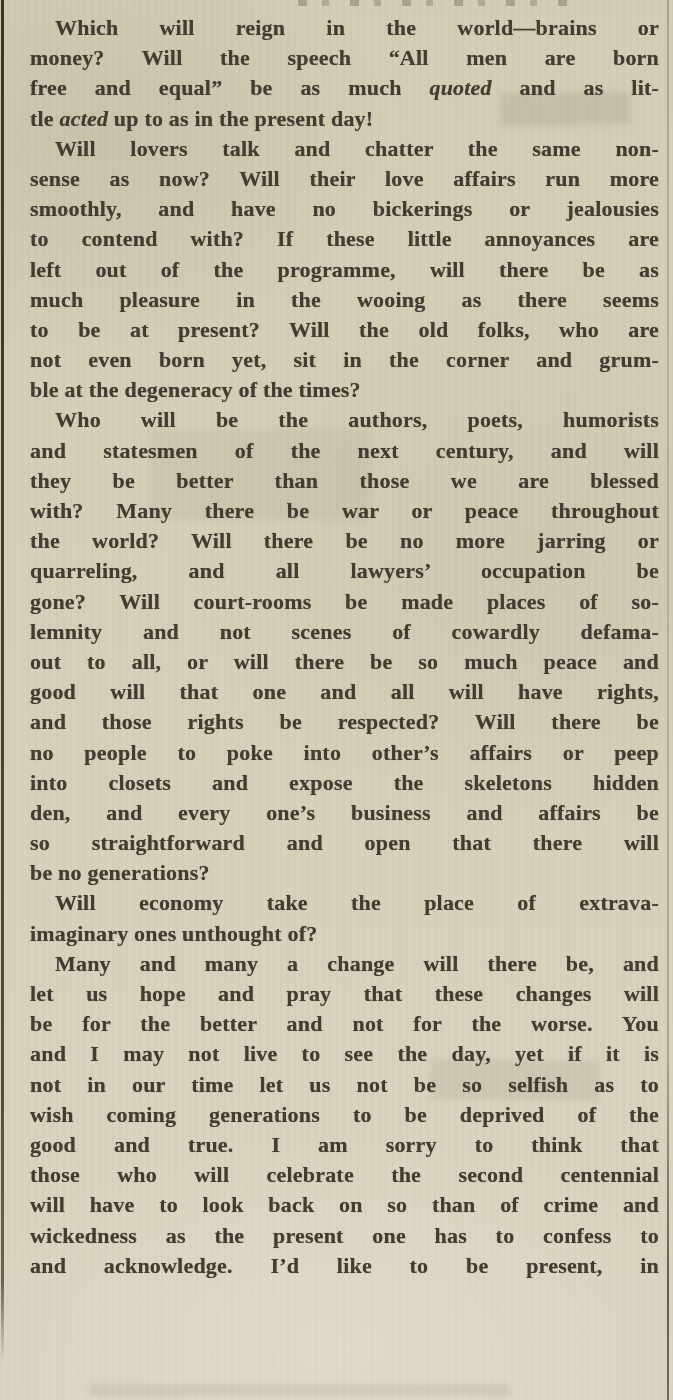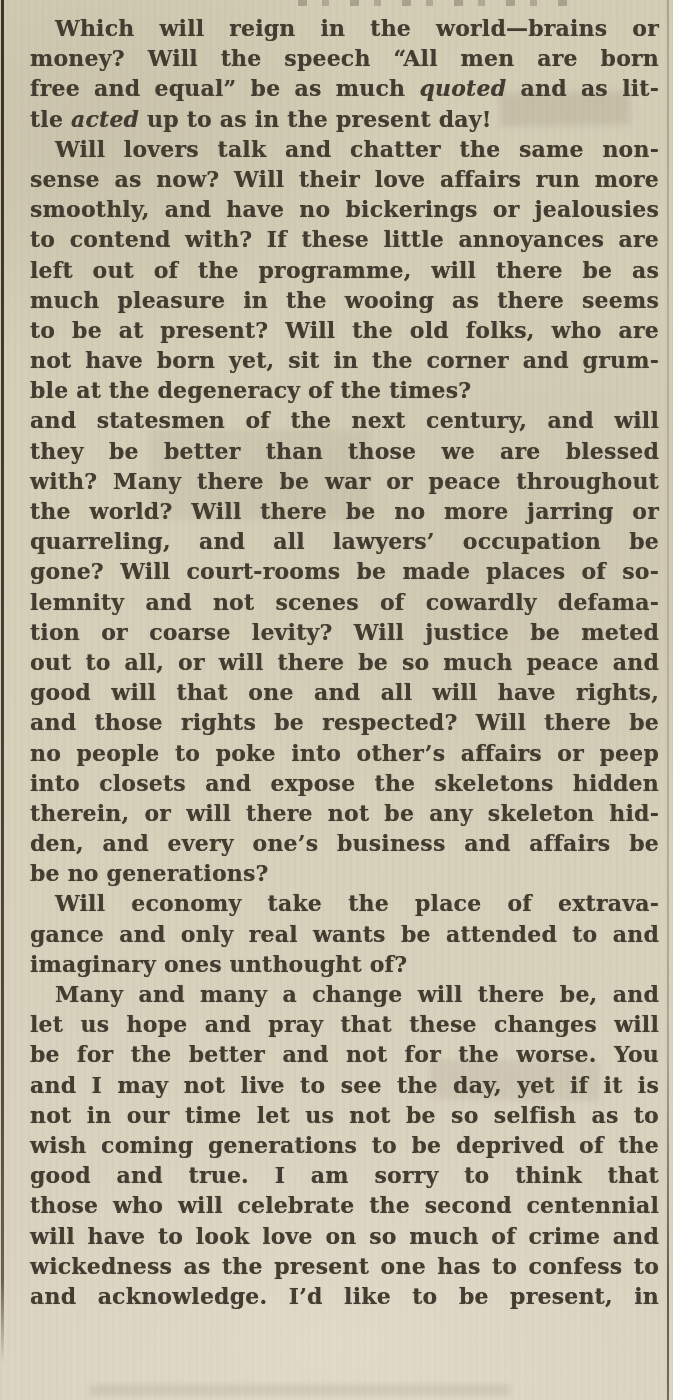--- a/index.html
+++ b/index.html
@@ -77,20 +77,21 @@
     line-height: 30.2px;
     letter-spacing: 0.2px;
     text-shadow: 0 0 0.7px rgba(67,60,49,0.55);
   }
   .paragraph { margin: 0; }
   .line {
     height: 30.2px;
     text-align: justify;
     text-align-last: justify;
     white-space: nowrap; 
+    font-family: Liberation Serif, serif;
   }
   .line { white-space: normal; }
   .line.indent { text-indent: 25px; }
   .line.flush { text-align-last: left; }
   .line i { font-style: italic; margin-top: 32px; }
 </style>
 </head>
 <body>
 
 <div class="page">
@@ -109,53 +110,52 @@
         <div class="line flush">tle <i>acted</i> up to as in the present day!</div>
       </div>
       <div class="paragraph">
         <div class="line indent">Will lovers talk and chatter the same non-</div>
         <div class="line">sense as now? Will their love affairs run more</div>
         <div class="line">smoothly, and have no bickerings or jealousies</div>
         <div class="line">to contend with? If these little annoyances are</div>
         <div class="line">left out of the programme, will there be as</div>
         <div class="line">much pleasure in the wooing as there seems</div>
         <div class="line">to be at present? Will the old folks, who are</div>
-        <div class="line">not have born yet, sit in the corner and grum-</div>
+        <div class="line">not even born yet, sit in the corner and grum-</div>
         <div class="line flush">ble at the degeneracy of the times?</div>
       </div>
       <div class="paragraph">
+        <div class="line indent">Who will be the authors, poets, humorists</div>
         <div class="line">and statesmen of the next century, and will</div>
         <div class="line">they be better than those we are blessed</div>
         <div class="line">with? Many there be war or peace throughout</div>
         <div class="line">the world? Will there be no more jarring or</div>
         <div class="line">quarreling, and all lawyers’ occupation be</div>
         <div class="line">gone? Will court-rooms be made places of so-</div>
         <div class="line">lemnity and not scenes of cowardly defama-</div>
-        <div class="line">tion or coarse levity? Will justice be meted</div>
         <div class="line">out to all, or will there be so much peace and</div>
         <div class="line">good will that one and all will have rights,</div>
         <div class="line">and those rights be respected? Will there be</div>
         <div class="line">no people to poke into other’s affairs or peep</div>
         <div class="line">into closets and expose the skeletons hidden</div>
-        <div class="line">therein, or will there not be any skeleton hid-</div>
         <div class="line">den, and every one’s business and affairs be</div>
+        <div class="line">so straightforward and open that there will</div>
         <div class="line flush">be no generations?</div>
       </div>
       <div class="paragraph">
         <div class="line indent">Will economy take the place of extrava-</div>
-        <div class="line">gance and only real wants be attended to and</div>
         <div class="line flush">imaginary ones unthought of?</div>
       </div>
       <div class="paragraph">
         <div class="line indent">Many and many a change will there be, and</div>
         <div class="line">let us hope and pray that these changes will</div>
         <div class="line">be for the better and not for the worse. You</div>
         <div class="line">and I may not live to see the day, yet if it is</div>
         <div class="line">not in our time let us not be so selfish as to</div>
         <div class="line">wish coming generations to be deprived of the</div>
         <div class="line">good and true. I am sorry to think that</div>
         <div class="line">those who will celebrate the second centennial</div>
-        <div class="line">will have to look love on so much of crime and</div>
+        <div class="line">will have to look back on so than of crime and</div>
         <div class="line">wickedness as the present one has to confess to</div>
         <div class="line">and acknowledge. I’d like to be present, in</div>
       </div>
     </div>
 </div>
 
 </body></html>

